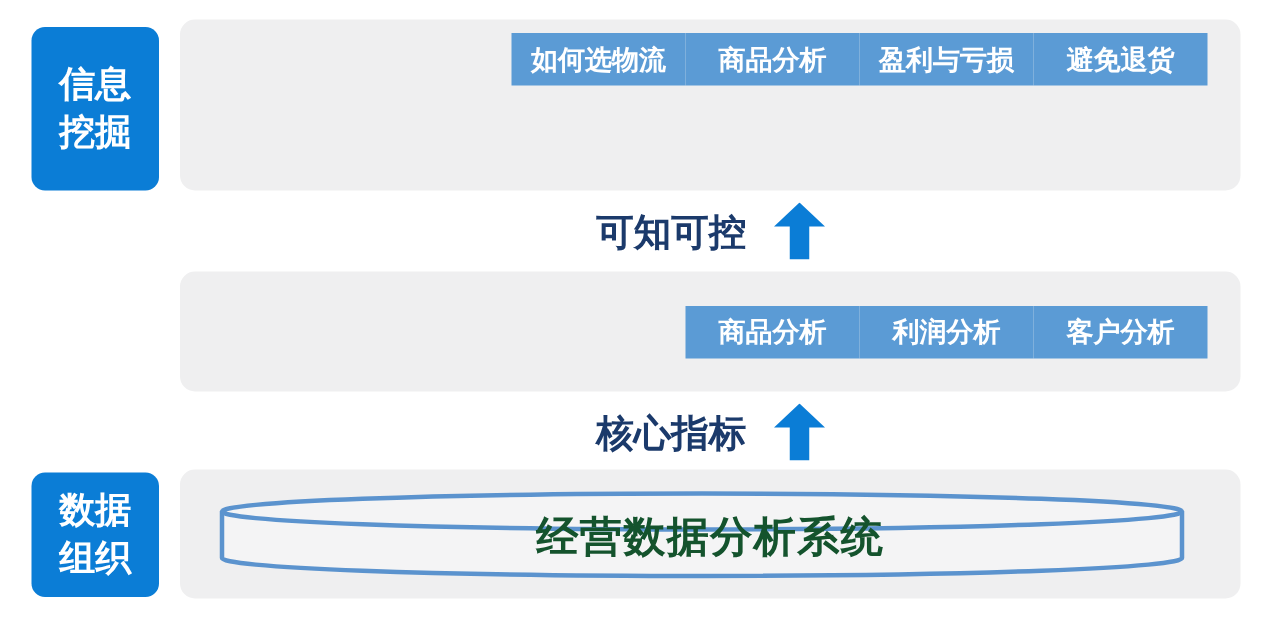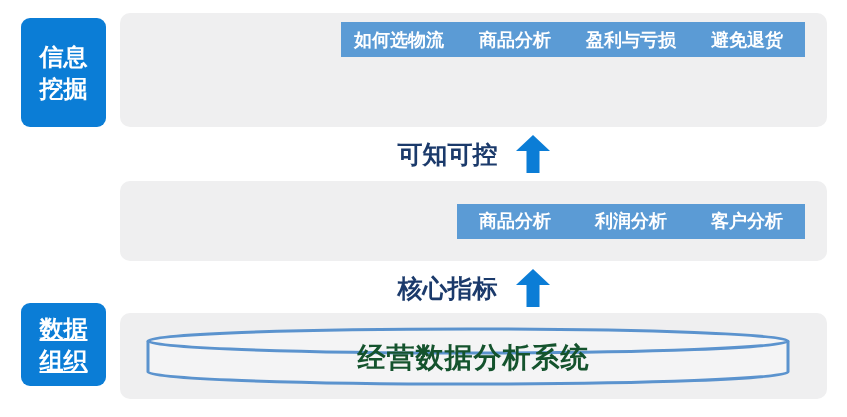--- a/index.html
+++ b/index.html
@@ -139,21 +139,21 @@
 
   <div class="connector" style="top:266px;">
     <span>核心指标</span>
     <span class="arrow-wrap">
       <svg width="34" height="38" viewBox="0 0 34 38" aria-hidden="true">
         <path d="M17 0 L34 16 H23.5 V38 H10.5 V16 H0 Z" fill="#0b7dd6"></path>
       </svg>
     </span>
   </div>
 
-  <div class="side-box" style="top:303px; height:83px;text-decoration:underline;">数据
+  <div class="side-box" style="top:315px; height:83px;">数据
 组织</div>
 
   <div class="panel" style="top:313px; height:86px;">
     <svg class="cyl-svg" width="656" height="72" viewBox="0 0 656 72" aria-hidden="true">
       <path d="M8 20 V51 A320 12 0 0 0 648 51 V20" fill="#f4f4f5" stroke="#5b93ce" stroke-width="3" stroke-linejoin="round"></path>
       <ellipse cx="328" cy="20" rx="320" ry="12" fill="#f4f4f5" stroke="#5b93ce" stroke-width="3"></ellipse>
     </svg>
     <div class="cyl-label">经营数据分析系统</div>
   </div>
 

